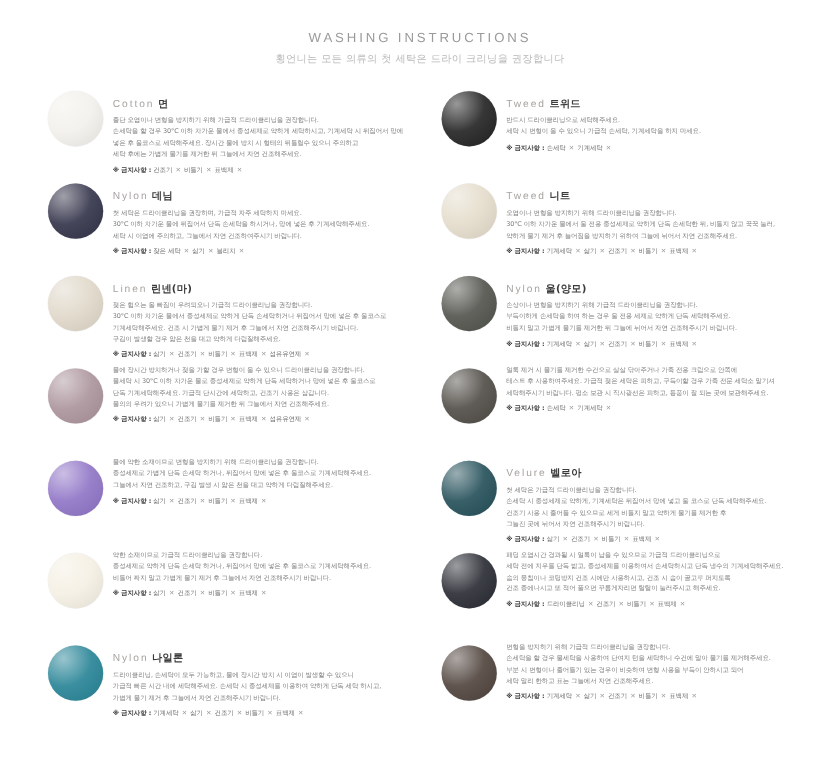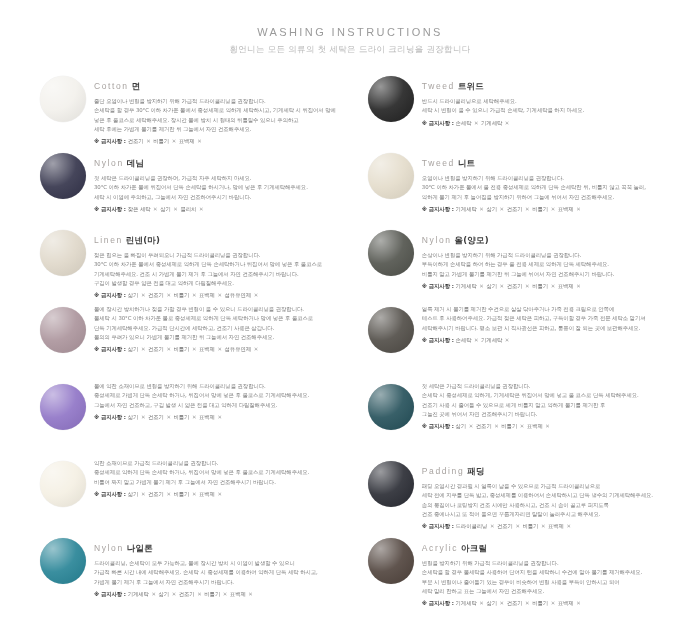--- a/index.html
+++ b/index.html
@@ -351,54 +351,53 @@
           <div class="forbid"><span class="lbl">※ 금지사항 : </span><span class="item">손세탁</span><span class="x"> ✕ </span><span class="item">기계세탁</span><span class="x"> ✕</span></div>
         </div>
       </div>
       <div class="entry">
         <div class="swatch-wrap">
           <div class="swatch tex-speckle" style="background: rgb(29, 74, 84);">
             <div class="sheen"></div>
           </div>
         </div>
         <div class="info">
+          <div class="name"><span class="en">Velure</span><span class="ko">벨로아</span></div>
           <div class="body-lines">
             <div>첫 세탁은 가급적 드라이클리닝을 권장합니다.</div>
             <div>손세탁 시 중성세제로 약하게, 기계세탁은 뒤집어서 망에 넣고 울 코스로 단독 세탁해주세요.</div>
             <div>건조기 사용 시 줄어들 수 있으므로 세게 비틀지 말고 약하게 물기를 제거한 후</div>
             <div>그늘진 곳에 뉘어서 자연 건조해주시기 바랍니다.</div>
           </div>
           <div class="forbid"><span class="lbl">※ 금지사항 : </span><span class="item">삶기</span><span class="x"> ✕ </span><span class="item">건조기</span><span class="x"> ✕ </span><span class="item">비틀기</span><span class="x"> ✕ </span><span class="item">표백제</span><span class="x"> ✕</span></div>
         </div>
       </div>
       <div class="entry">
         <div class="swatch-wrap">
           <div class="swatch tex-smooth" style="background: rgb(34, 36, 44);">
             <div class="sheen"></div>
           </div>
         </div>
         <div class="info">
-          <div class="name"><span class="en">Padding</span><span class="ko">패딩</span></div>
           <div class="body-lines">
             <div>패딩 오염시간 경과될 시 얼룩이 남을 수 있으므로 가급적 드라이클리닝으로</div>
             <div>세탁 전에 지우를 단독 밟고, 중성세제를 이용하여서 손세탁하시고 단독 냉수의 기계세탁해주세요.</div>
             <div>솜의 뭉침이나 코팅방지 건조 시에만 사용하시고, 건조 시 솜이 골고루 퍼지도록</div>
             <div>건조 중에나시고 또 적어 풀으면 꾸룹게자리면 탈탈이 눌러주시고 해주세요.</div>
           </div>
           <div class="forbid"><span class="lbl">※ 금지사항 : </span><span class="item">드라이클리닝</span><span class="x"> ✕ </span><span class="item">건조기</span><span class="x"> ✕ </span><span class="item">비틀기</span><span class="x"> ✕ </span><span class="item">표백제</span><span class="x"> ✕</span></div>
         </div>
       </div>
       <div class="entry">
         <div class="swatch-wrap">
           <div class="swatch tex-grain" style="background: rgb(74, 61, 54);">
             <div class="sheen"></div>
           </div>
         </div>
         <div class="info">
-          <div class="name"><span class="en">Acrylic</span><span class="ko">아크릴</span></div>
           <div class="body-lines">
             <div>변형을 방지하기 위해 가급적 드라이클리닝을 권장합니다.</div>
             <div>손세탁을 할 경우 물세탁을 사용하여 단여지 턴을 세탁하니 수건에 말아 물기를 제거해주세요.</div>
             <div>부분 시 변형이나 줄어들기 있는 경우이 비슷하여 변형 사용을 부득이 안하시고 되어</div>
             <div>세탁 말리 한하고 표는 그늘에서 자연 건조해주세요.</div>
           </div>
           <div class="forbid"><span class="lbl">※ 금지사항 : </span><span class="item">기계세탁</span><span class="x"> ✕ </span><span class="item">삶기</span><span class="x"> ✕ </span><span class="item">건조기</span><span class="x"> ✕ </span><span class="item">비틀기</span><span class="x"> ✕ </span><span class="item">표백제</span><span class="x"> ✕</span></div>
         </div>
       </div>
     </div>

